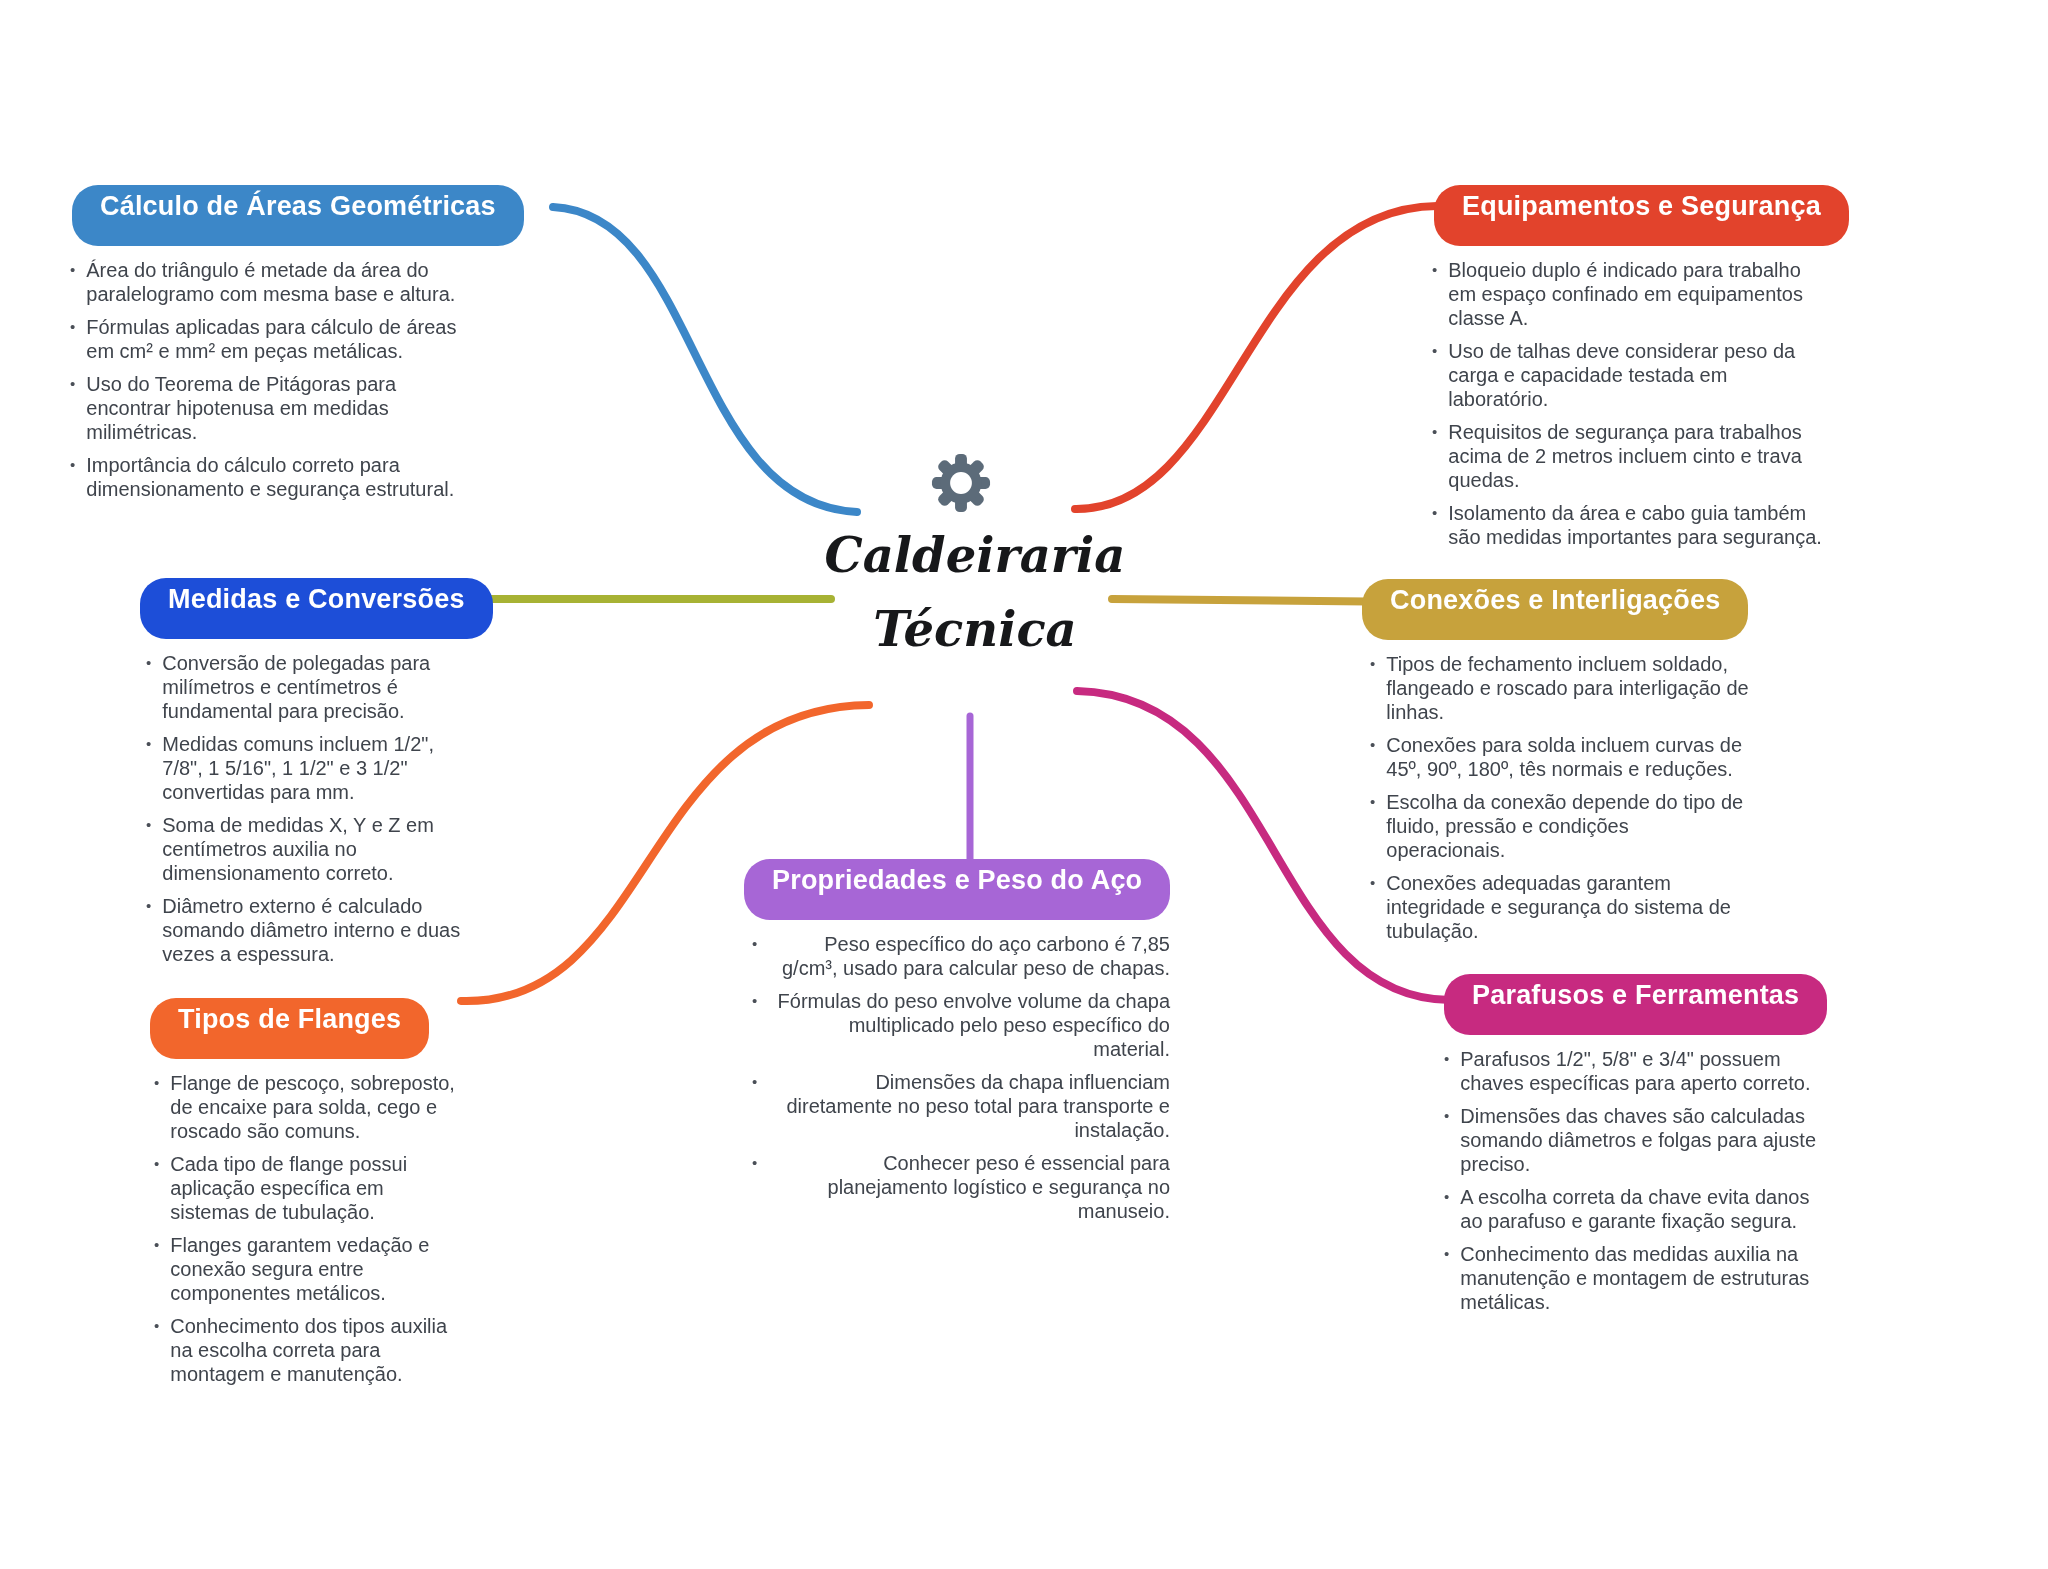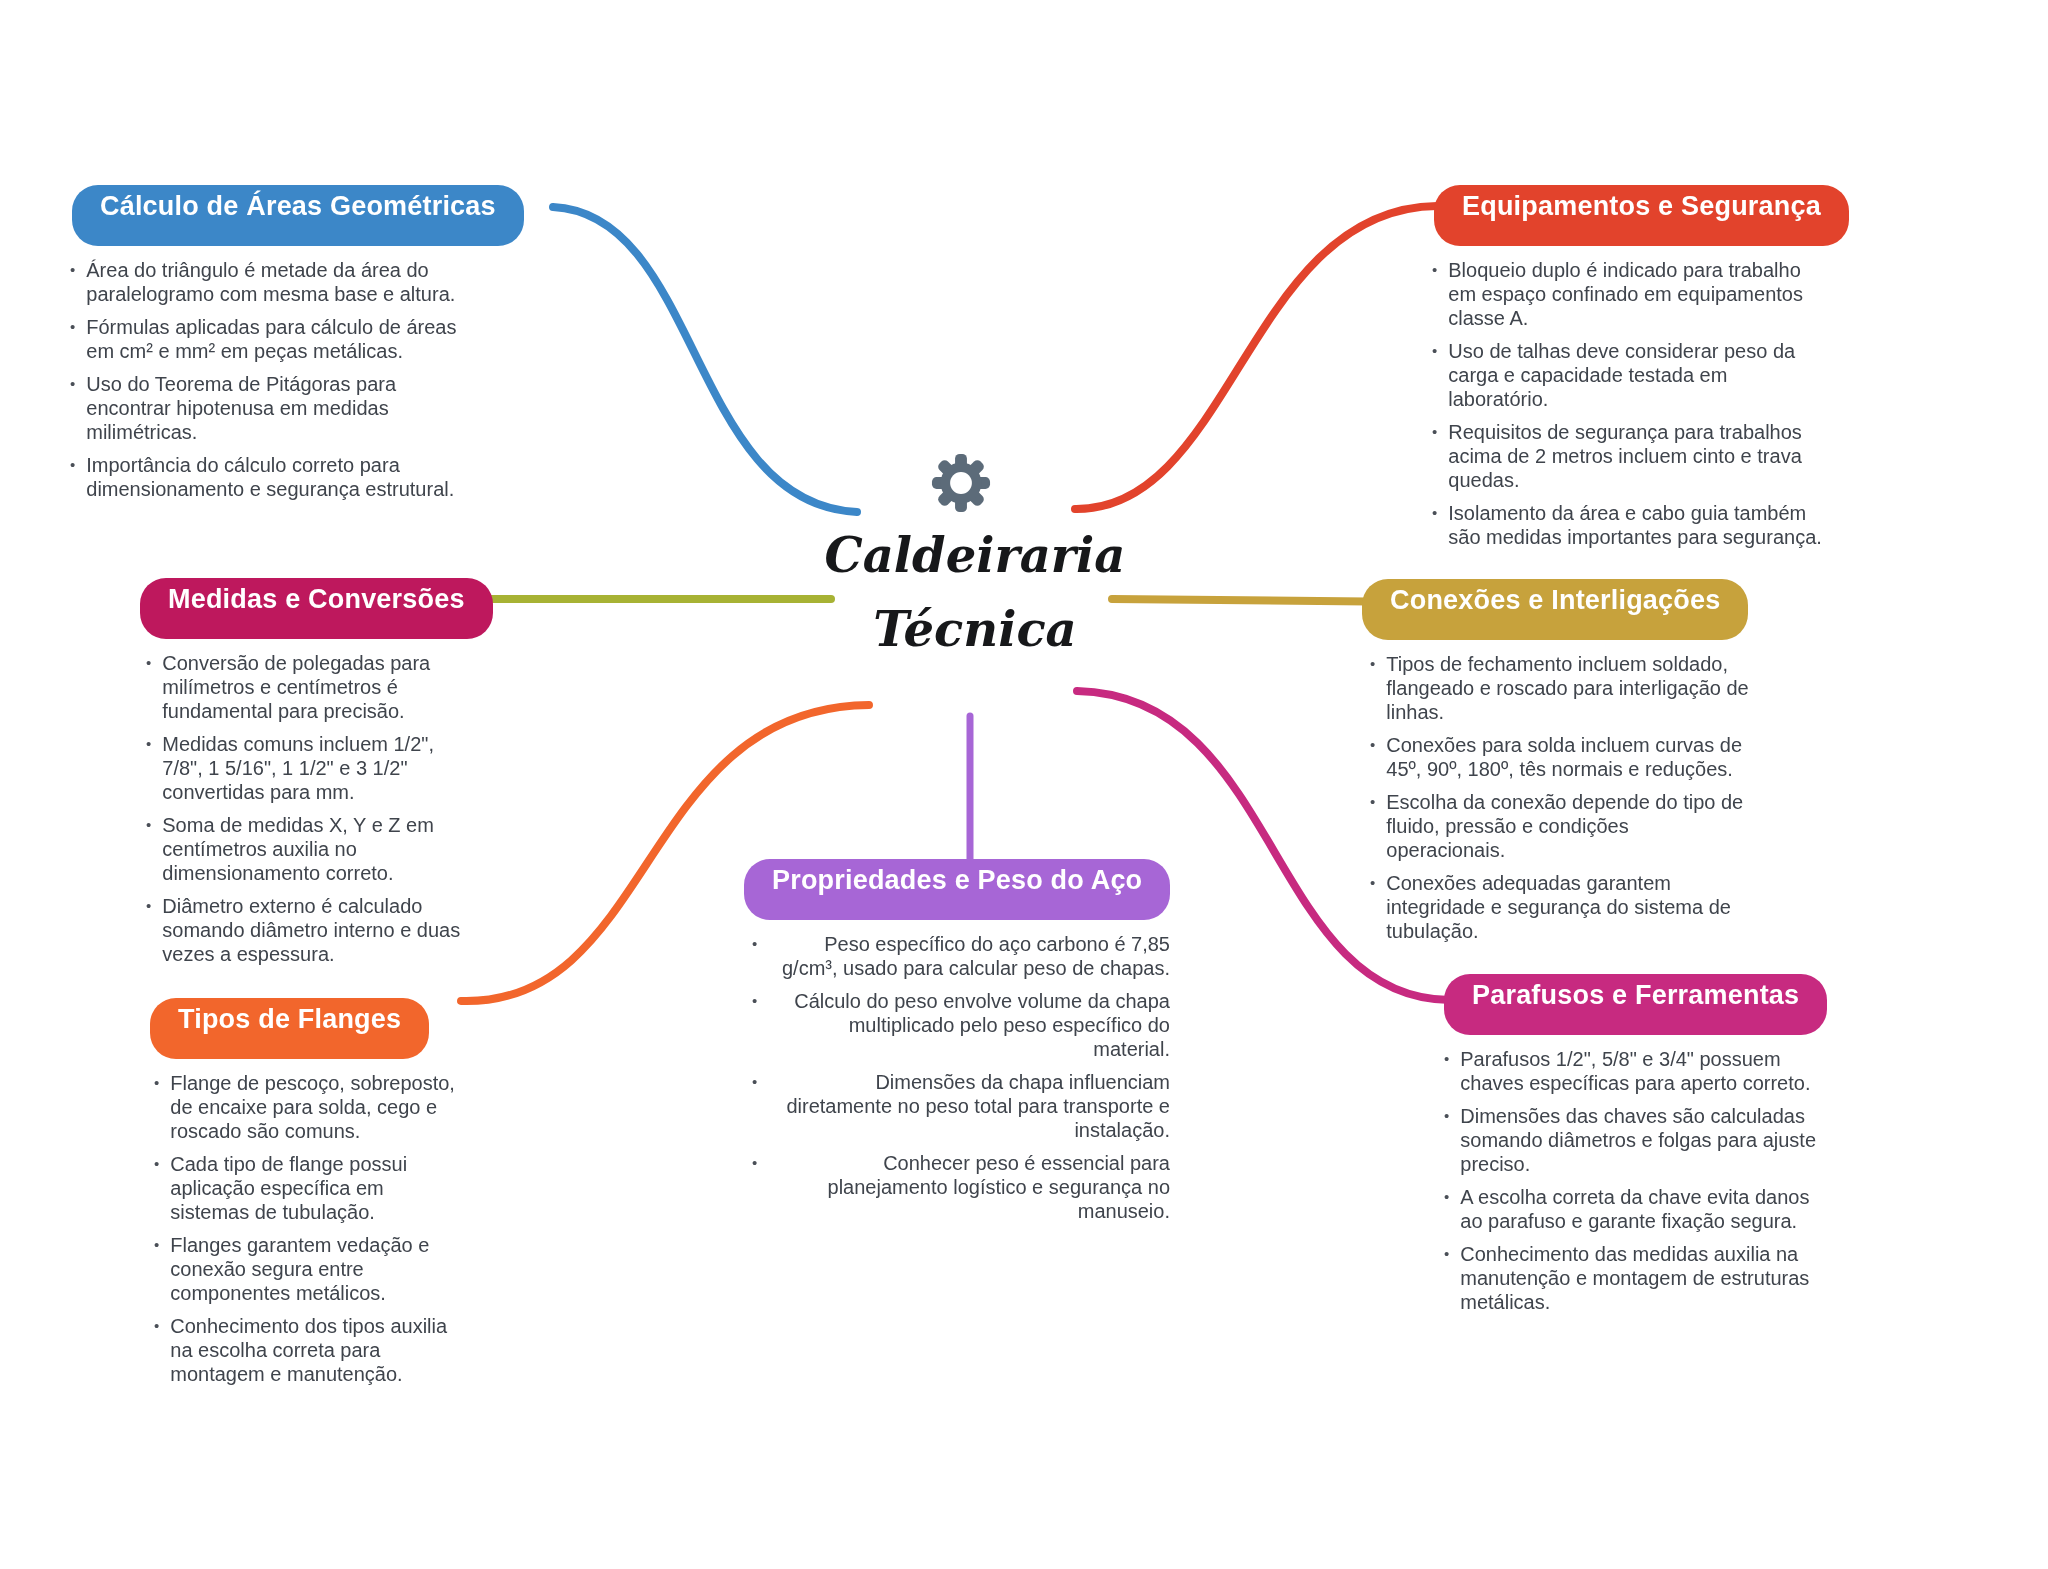--- a/index.html
+++ b/index.html
@@ -85,21 +85,21 @@
           <span>Uso do Teorema de Pitágoras para encontrar hipotenusa em medidas milimétricas.</span>
         </li>
       <li>
           <span class="dot">•</span>
           <span>Importância do cálculo correto para dimensionamento e segurança estrutural.</span>
         </li>
     </ul>
   </div>
 
   <div class="section s2">
-    <div class="pill" style="background-color: #be185d;">Medidas e Conversões</div>
+    <div class="pill" style="background-color: #1d4ed8;">Medidas e Conversões</div>
     <ul class="bullets">
       <li>
           <span class="dot">•</span>
           <span>Conversão de polegadas para milímetros e centímetros é fundamental para precisão.</span>
         </li>
       <li>
           <span class="dot">•</span>
           <span>Medidas comuns incluem 1/2", 7/8", 1 5/16", 1 1/2" e 3 1/2" convertidas para mm.</span>
         </li>
       <li>
@@ -203,21 +203,21 @@
 
   <div class="section s7">
     <div class="pill" style="background-color: rgb(167, 102, 214);">Propriedades e Peso do Aço</div>
     <ul class="bullets">
       <li>
           <span class="dot">•</span>
           <span>Peso específico do aço carbono é 7,85 g/cm³, usado para calcular peso de chapas.</span>
         </li>
       <li>
           <span class="dot">•</span>
-          <span>Cálculo do peso envolve volume da chapa multiplicado pelo peso específico do material.</span>
+          <span>Fórmulas do peso envolve volume da chapa multiplicado pelo peso específico do material.</span>
         </li>
       <li>
           <span class="dot">•</span>
           <span>Dimensões da chapa influenciam diretamente no peso total para transporte e instalação.</span>
         </li>
       <li>
           <span class="dot">•</span>
           <span>Conhecer peso é essencial para planejamento logístico e segurança no manuseio.</span>
         </li>
     </ul>

